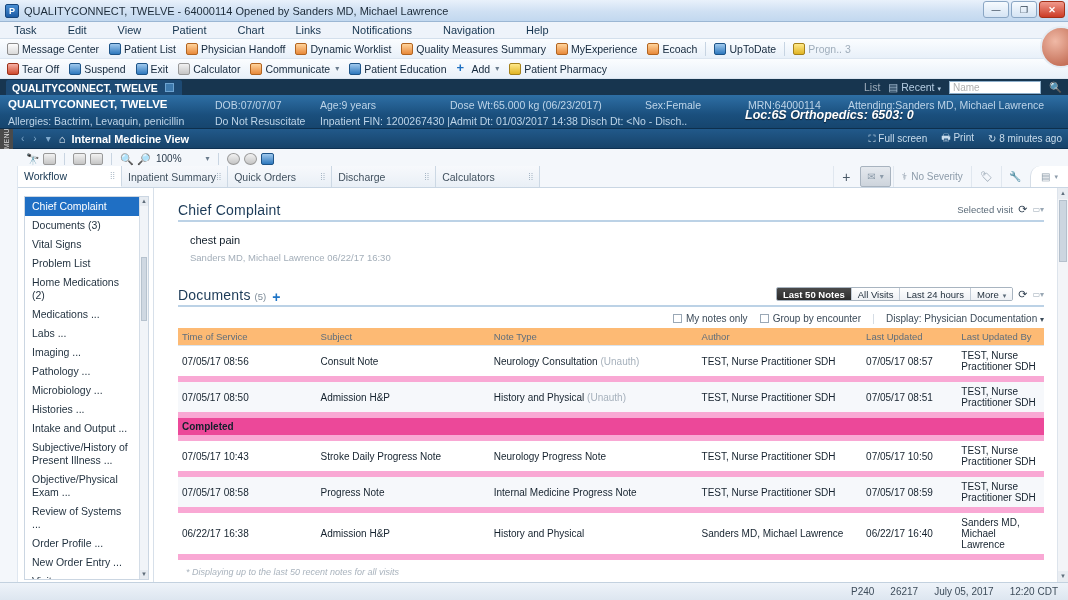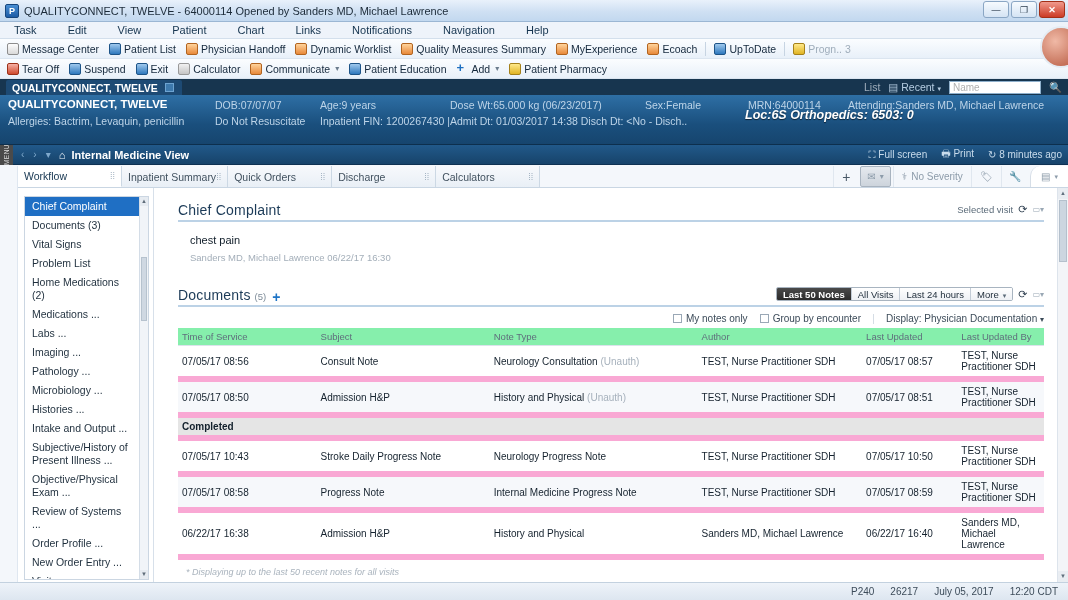--- a/index.html
+++ b/index.html
@@ -73,21 +73,21 @@
     display:flex; align-items:flex-end; padding-left:6px;
   }
   .ptab {
     background:#1d4a74; color:#ffffff; font-weight:bold; font-size:10.5px;
     padding:1px 8px 1px 6px; display:flex; align-items:center; gap:7px;
     border-top-left-radius:2px; border-top-right-radius:2px; height:15px;
   }
   .ptab .sq { width:9px; height:9px; background:#3d79ad; border:1px solid #6ea4d2; display:inline-block; }
 
   .banner {
-    height:50px; position:relative;
+    height:34px; position:relative;
     background:linear-gradient(#2e6fa5,#1a4f7d 60%,#16456e);
     color:#dce9f5; font-size:10.5px;
     border-bottom:1px solid #0d2f4d;
   }
   .banner .col { position:absolute; }
   .banner .b-name { font-weight:bold; color:#ffffff; font-size:11.5px; }
   .banner .b-sub { color:#bdd4e8; }
   .loc-badge {
     position:absolute; left:745px; top:13px;
     font-size:12.5px; font-weight:bold; color:#ffffff;
@@ -200,25 +200,25 @@
   .cc-text { font-size:11px; color:#101d29; padding:12px 0 0 12px; }
   .cc-meta { font-size:9.5px; color:#a3aeb9; padding:6px 0 10px 12px; }
 
   .filters { display:flex; align-items:center; justify-content:flex-end; gap:12px; padding:6px 0 4px; font-size:10px; color:#3c4b59; }
   .cb { width:9px; height:9px; border:1px solid #9aa8b6; background:#fff; display:inline-block; margin-right:4px; vertical-align:-1px; }
   .fdiv { width:1px; height:10px; background:#d5dde5; }
 
   table.docs { width:100%; border-collapse:collapse; font-size:10px; }
   table.docs th {
     text-align:left; font-weight:normal; color:#5f6e7c; font-size:9.5px;
-    padding:3px 4px; border-bottom:1px solid #dbe3eb; background:#86efac;
+    padding:3px 4px; border-bottom:1px solid #dbe3eb; background:#fdba74;
   }
   table.docs td { padding:4px 4px; color:#15222e; border-bottom:6px solid #f9a8d4; }
   table.docs tr.alt td { background:#f6f8fb; }
-  tr.grouprow td { background:#e5e5e5; font-weight:bold; color:#12202c; padding:3px 4px; }
+  tr.grouprow td { background:#ec4899; font-weight:bold; color:#12202c; padding:3px 4px; }
   .unauth { color:#a6b1bc; }
   .foot-note { font-size:9px; color:#a9b3bd; padding:7px 0 0 8px; font-style:italic; }
   .noresults { font-size:10px; color:#6a7885; padding:12px 0 0 12px; }
 
   .gridbtns { display:flex; gap:2px; }
   .gb { width:14px; height:14px; border:1px solid #8d99a5; background:linear-gradient(#e9edf2,#cfd6de); display:flex; align-items:center; justify-content:center; font-size:8px; color:#2b3a48; }
 
   
   .statusbar {
     position:absolute; left:0; right:0; bottom:0; height:18px;

